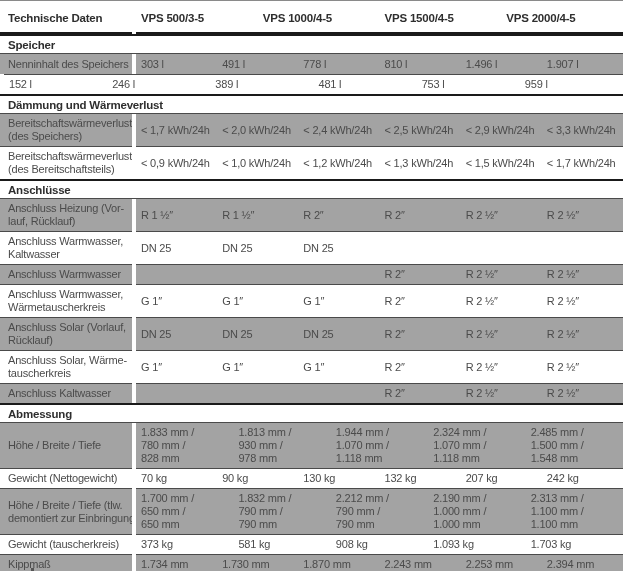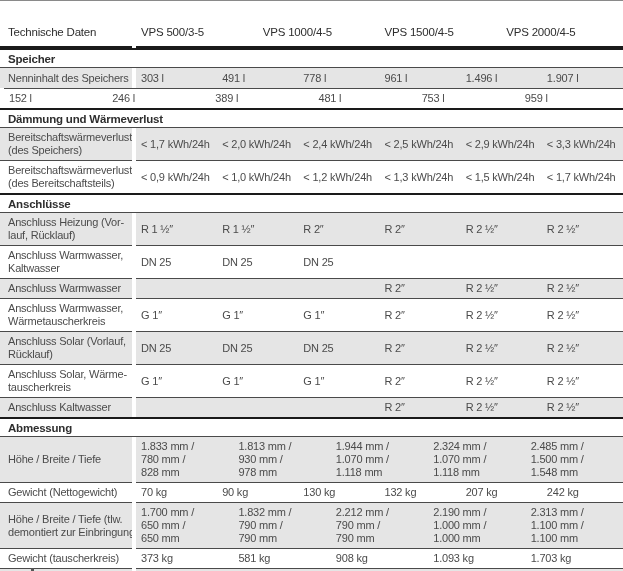--- a/index.html
+++ b/index.html
@@ -53,24 +53,24 @@
     padding: 3px 2px 3px 5px;
     font-size: 11px;
     line-height: 13px;
     letter-spacing: -0.2px;
     white-space: pre;
     overflow: hidden;
   }
   
   .header-row .label-cell,
   .header-row .val-cell {
-    font-weight: normal;
+    font-weight: bold;
     color: #2e2e2e;
     font-size: 11.5px;
-    padding-top: 25px;
+    padding-top: 11px;
     padding-bottom: 7px;
   }
   .header-row {
     border-top: 1px solid #8a8a8a;
   }
   .header-row .label-cell,
   .header-row .vals {
     border-bottom: 2px solid #1a1a1a;
   }
   
@@ -89,21 +89,21 @@
     letter-spacing: -0.2px;
     border-radius: 7px;
   }
   
   .data-row + .data-row .label-cell,
   .data-row + .data-row .vals {
     border-top: 1px solid #4a4a4a;
   }
   .data-row.striped .label-cell,
   .data-row.striped .vals {
-    background: #e5e5e5;
+    background: #a3a3a3;
   }
   .data-row.striped .col-gap {
     background: #ffffff;
   }
   .data-row .label-cell { min-height: 20px; }
   .cropped-sliver {
     position: absolute;
     left: 31px;
     top: 568px;
     width: 3px;
@@ -128,21 +128,21 @@
     <div class="row section-row strong-top">
       <div class="section-title">Speicher</div>
     </div>
     <div class="row data-row striped">
       <div class="label-cell">Nenninhalt des Speichers</div>
       <div class="col-gap"></div>
       <div class="vals">
         <div class="val-cell">303 l</div>
         <div class="val-cell">491 l</div>
         <div class="val-cell">778 l</div>
-        <div class="val-cell">961 l</div>
+        <div class="val-cell">810 l</div>
         <div class="val-cell">1.496 l</div>
         <div class="val-cell">1.907 l</div>
       </div>
     </div>
     <div class="row data-row">
       <div class="col-gap"></div>
       <div class="vals">
         <div class="val-cell">152 l</div>
         <div class="val-cell">246 l</div>
         <div class="val-cell">389 l</div>

